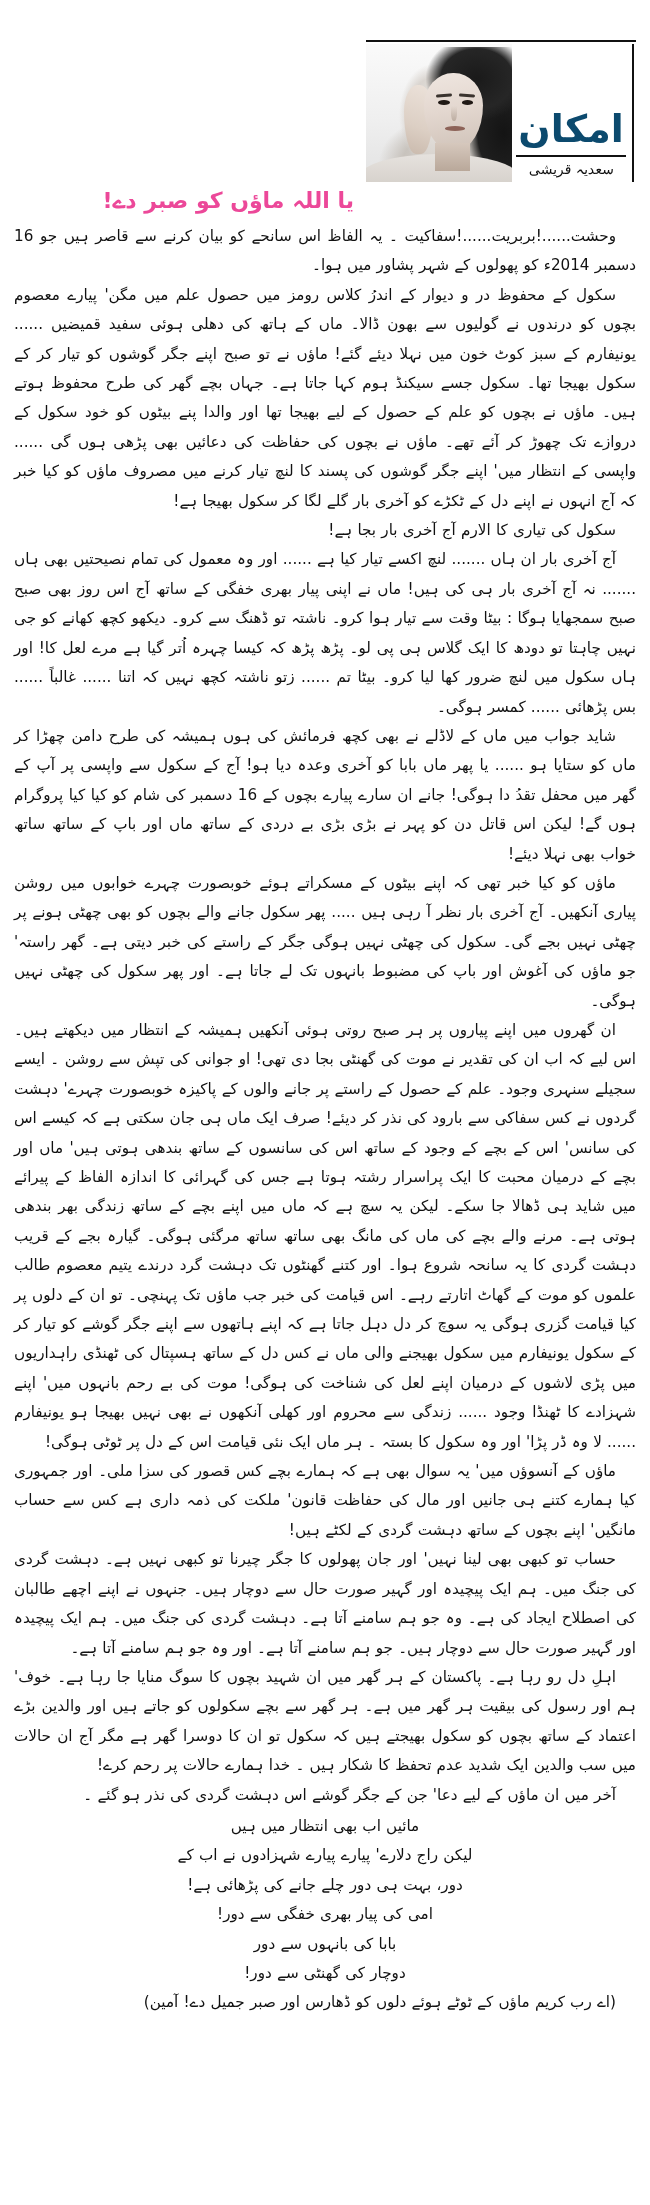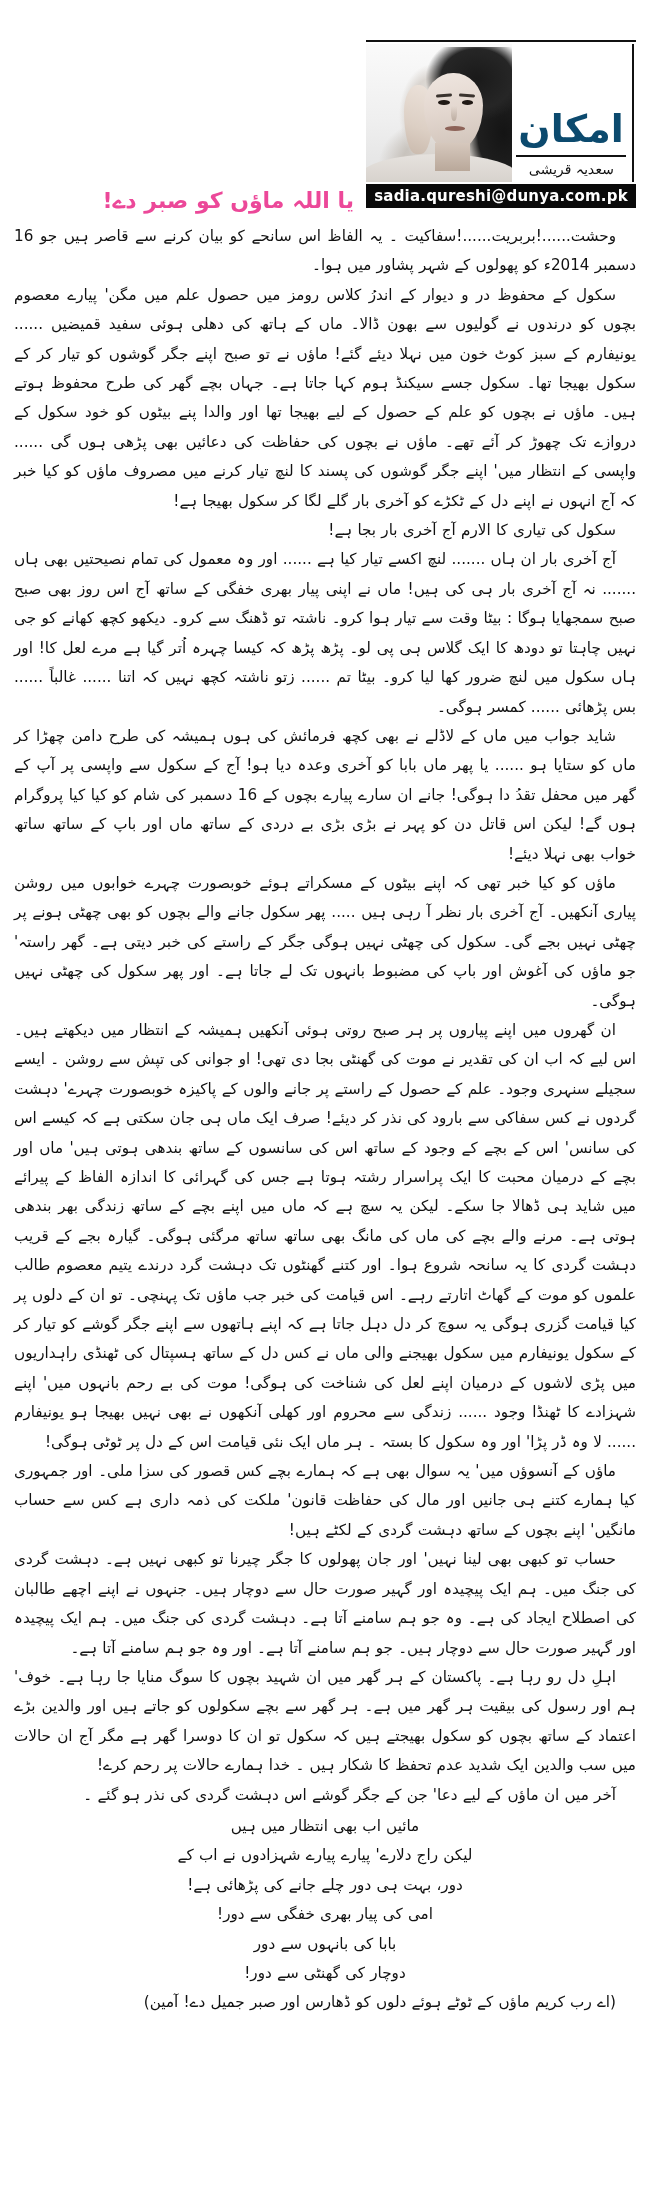--- a/index.html
+++ b/index.html
@@ -283,21 +283,20 @@
           <div class="p-eye-l"></div>
           <div class="p-eye-r"></div>
           <div class="p-nose"></div>
           <div class="p-lip"></div>
           <div class="p-neck"></div>
         </div>
       </div>
 
     </div>
 
-    <div class="email-bar">sadia.qureshi@dunya.com.pk</div>
   </div>
 
   <h1 class="headline">یا اللہ ماؤں کو صبر دے!</h1>
 
   <div class="article">
     <p>وحشت......!بربریت......!سفاکیت ۔ یہ الفاظ اس سانحے کو بیان کرنے سے قاصر ہیں جو 16 دسمبر 2014ء کو پھولوں کے شہر پشاور میں ہوا۔</p>
     <p>سکول کے محفوظ در و دیوار کے اندرُ کلاس رومز میں حصول علم میں مگن' پیارے معصوم بچوں کو درندوں نے گولیوں سے بھون ڈالا۔ ماں کے ہاتھ کی دھلی ہوئی سفید قمیضیں ...... یونیفارم کے سبز کوٹ خون میں نہلا دیئے گئے! ماؤں نے تو صبح اپنے جگر گوشوں کو تیار کر کے سکول بھیجا تھا۔ سکول جسے سیکنڈ ہوم کہا جاتا ہے۔ جہاں بچے گھر کی طرح محفوظ ہوتے ہیں۔ ماؤں نے بچوں کو علم کے حصول کے لیے بھیجا تھا اور والدا پنے بیٹوں کو خود سکول کے دروازے تک چھوڑ کر آئے تھے۔ ماؤں نے بچوں کی حفاظت کی دعائیں بھی پڑھی ہوں گی ...... واپسی کے انتظار میں' اپنے جگر گوشوں کی پسند کا لنچ تیار کرنے میں مصروف ماؤں کو کیا خبر کہ آج انہوں نے اپنے دل کے ٹکڑے کو آخری بار گلے لگا کر سکول بھیجا ہے!</p>
     <p>سکول کی تیاری کا الارم آج آخری بار بجا ہے!</p>
     <p>آج آخری بار ان ہاں ....... لنچ اکسے تیار کیا ہے ...... اور وہ معمول کی تمام نصیحتیں بھی ہاں ....... نہ آج آخری بار ہی کی ہیں! ماں نے اپنی پیار بھری خفگی کے ساتھ آج اس روز بھی صبح صبح سمجھایا ہوگا  : بیٹا وقت سے تیار ہوا کرو۔ ناشتہ تو ڈھنگ سے کرو۔ دیکھو کچھ کھانے کو جی نہیں چاہتا تو دودھ کا ایک گلاس ہی پی لو۔ پڑھ پڑھ کہ کیسا چہرہ اُتر گیا ہے مرے لعل کا! اور ہاں سکول میں لنچ ضرور کھا لیا کرو۔ بیٹا تم ...... زتو ناشتہ کچھ نہیں کہ اتنا ...... غالباً ...... بس پڑھائی ...... کمسر ہوگی۔</p>
     <p>شاید جواب میں ماں کے لاڈلے نے بھی کچھ فرمائش کی ہوں ہمیشہ کی طرح دامن چھڑا کر ماں کو ستایا ہو ...... یا پھر ماں بابا کو آخری وعدہ دیا ہو! آج کے سکول سے واپسی پر آپ کے گھر میں محفل تقدُ دا ہوگی! جانے ان سارے پیارے بچوں کے 16 دسمبر کی شام کو کیا کیا پروگرام ہوں گے! لیکن اس قاتل دن کو پہر نے بڑی بڑی بے دردی کے ساتھ ماں اور باپ کے ساتھ ساتھ خواب بھی نہلا دیئے!</p>

